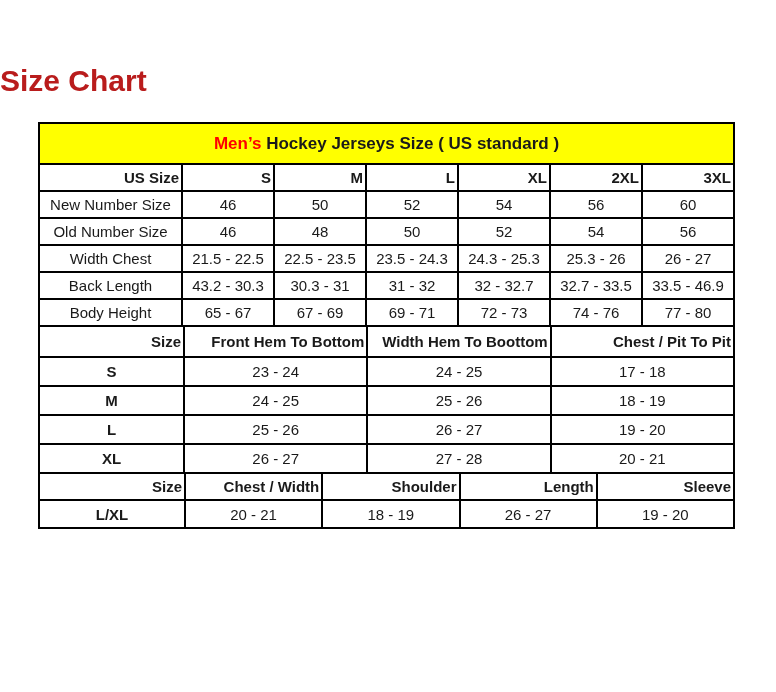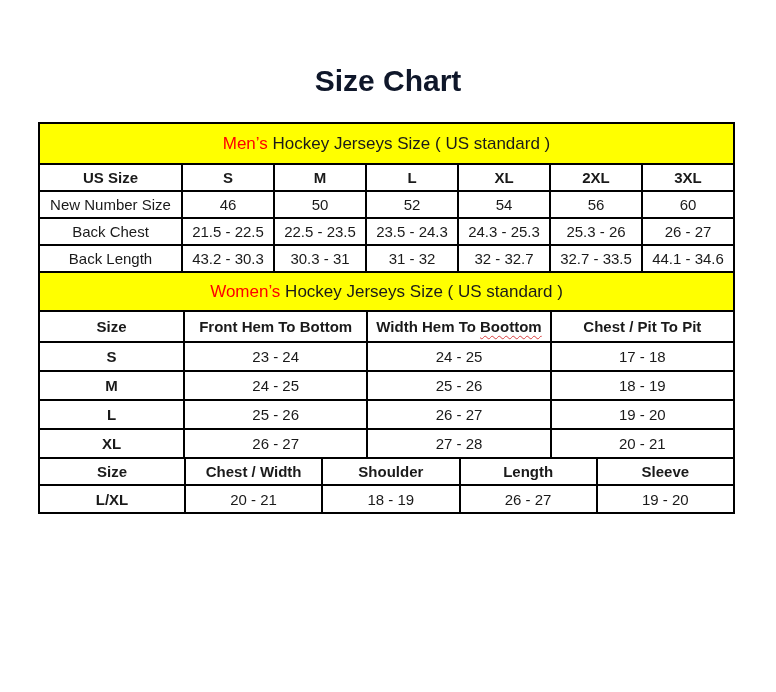--- a/index.html
+++ b/index.html
@@ -13,24 +13,23 @@
     font-family: "Liberation Sans", sans-serif;
     color: #1a1a1a;
     position: relative;
     overflow: hidden;
   }
   .page-title {
     position: absolute;
     top: 64px;
     left: 0;
     width: 776px;
-    text-align: center;
     font-size: 30px;
     font-weight: bold;
-    color: #0f172a;
+    color: #b91c1c;
     letter-spacing: 0px;
   }
   .chart-wrap {
     position: absolute;
     left: 38px;
     top: 122px;
     width: 697px;
   }
   table.section {
     border-collapse: collapse;
@@ -46,39 +45,39 @@
     vertical-align: middle;
     font-size: 15px;
     padding: 0 2px;
     overflow: hidden;
     white-space: nowrap;
   }
   tr.band-row td {
     background: #ffff00;
     height: 37px;
     font-size: 17px;
-    font-weight: normal;
+    font-weight: bold;
   }
   table.mens tr.band-row td { height: 39px; }
   .section-name {
     color: #fe0000;
   }
   tr.head-row td {
     font-weight: bold;
     height: 25px;
+    text-align: right;
   }
   table.mens tr.data-row td   { height: 25px; }
   table.womens tr.head-row td { height: 29px; }
   table.womens tr.data-row td { height: 27px; }
   table.youth tr.data-row td  { height: 26px; }
   td.row-label-bold {
     font-weight: bold;
   }
   .misspelled {
-    text-decoration: underline;
     text-decoration-style: wavy;
     text-decoration-color: #d94040;
     text-decoration-thickness: 1px;
     text-underline-offset: 3px;
   }
 </style>
 </head>
 <body>
 
 <div class="page-title">Size Chart</div>
@@ -111,51 +110,66 @@
     <tr class="data-row">
       <td>New Number Size</td>
       <td>46</td>
       <td>50</td>
       <td>52</td>
       <td>54</td>
       <td>56</td>
       <td>60</td>
     </tr>
     <tr class="data-row">
-      <td>Back Chest</td>
+      <td>Old Number Size</td>
+      <td>46</td>
+      <td>48</td>
+      <td>50</td>
+      <td>52</td>
+      <td>54</td>
+      <td>56</td>
+    </tr>
+    <tr class="data-row">
+      <td>Width Chest</td>
       <td>21.5 - 22.5</td>
       <td>22.5 - 23.5</td>
       <td>23.5 - 24.3</td>
       <td>24.3 - 25.3</td>
       <td>25.3 - 26</td>
       <td>26 - 27</td>
     </tr>
     <tr class="data-row">
       <td>Back Length</td>
       <td>43.2 - 30.3</td>
       <td>30.3 - 31</td>
       <td>31 - 32</td>
       <td>32 - 32.7</td>
       <td>32.7 - 33.5</td>
-      <td>44.1 - 34.6</td>
+      <td>33.5 - 46.9</td>
+    </tr>
+    <tr class="data-row">
+      <td>Body Height</td>
+      <td>65 - 67</td>
+      <td>67 - 69</td>
+      <td>69 - 71</td>
+      <td>72 - 73</td>
+      <td>74 - 76</td>
+      <td>77 - 80</td>
     </tr>
   </tbody>
     </table>
 
   <table class="section womens">
     <colgroup>
       <col style="width:145px">
         <col>
         <col>
         <col>
     </colgroup>
     <tbody>
-        <tr class="band-row">
-      <td colspan="4"><span class="section-name">Women’s</span><span> Hockey Jerseys Size ( US standard )</span></td>
-    </tr>
     <tr class="head-row">
       <td>Size</td>
       <td>Front Hem To Bottom</td>
       <td><span>Width Hem To </span><span class="misspelled">Boottom</span></td>
       <td>Chest / Pit To Pit</td>
     </tr>
     <tr class="data-row">
       <td class="row-label-bold">S</td>
       <td>23 - 24</td>
       <td>24 - 25</td>

